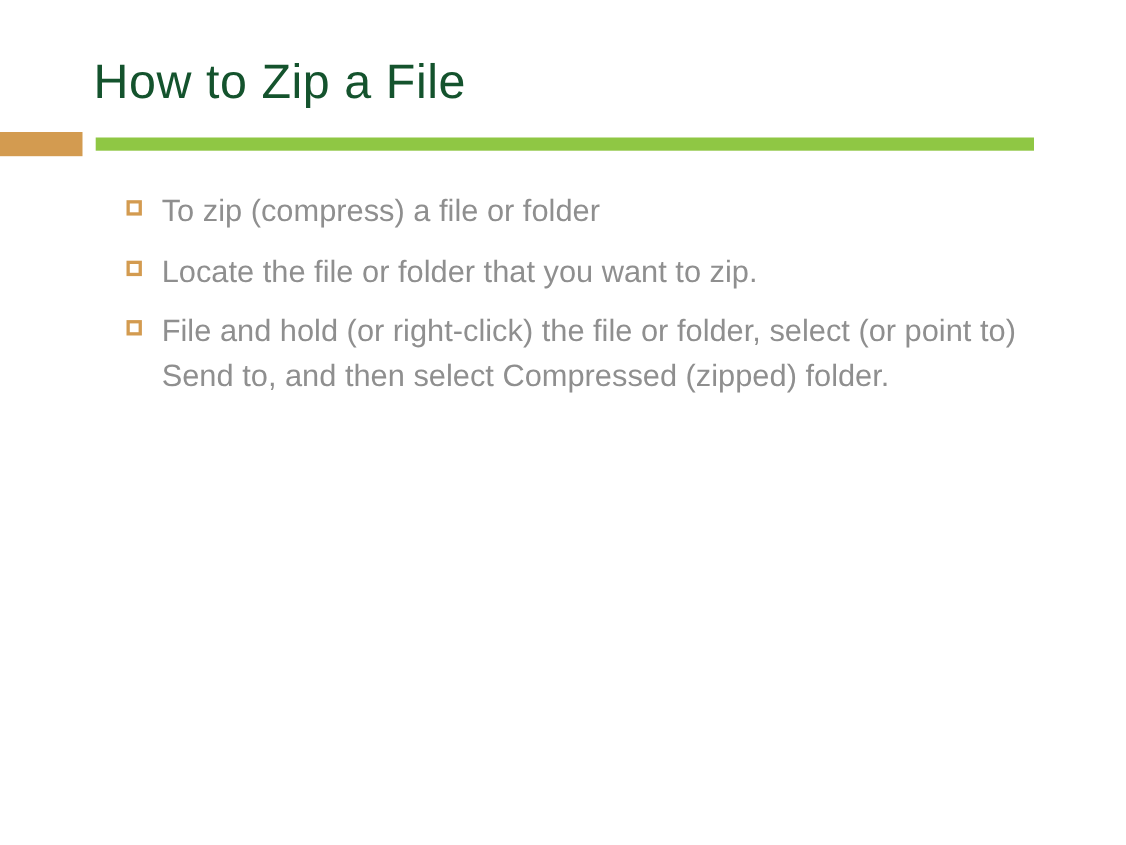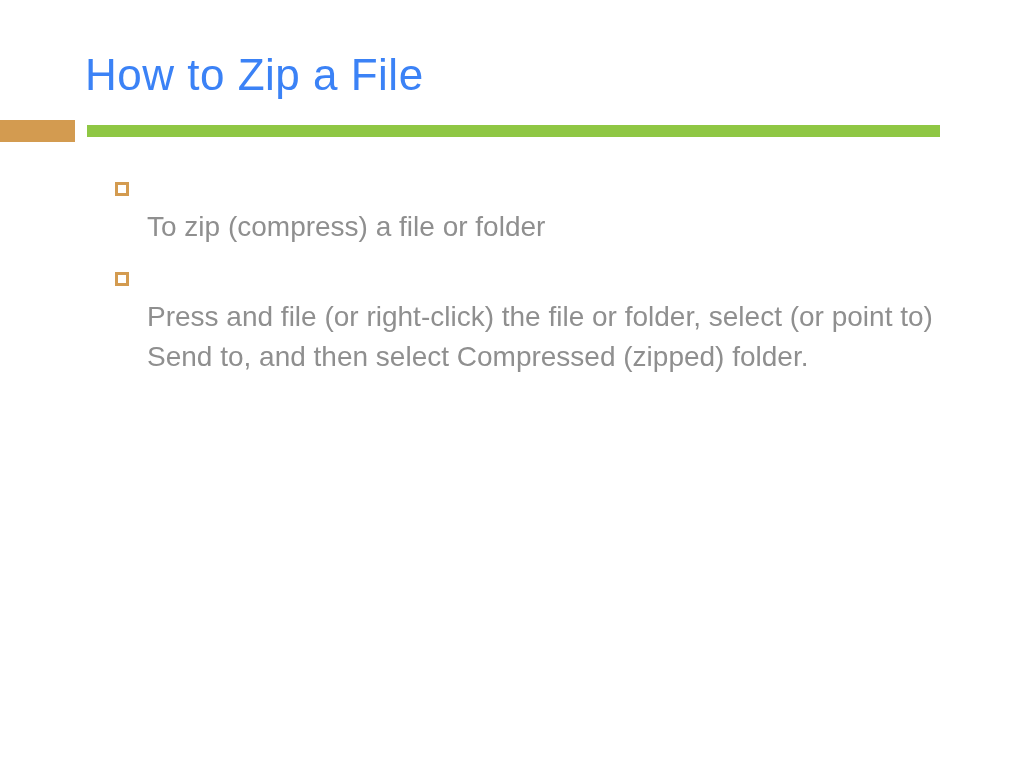--- a/index.html
+++ b/index.html
@@ -16,21 +16,21 @@
     }
     .slide {
       width: 100%;
       height: 100%;
       padding: 50px 85px 50px 0;
       position: relative;
     }
     .title {
       font-size: 44px;
       font-weight: normal;
-      color: #3b82f6;
+      color: #14532d;
       padding-left: 85px;
       margin-bottom: 20px;
       letter-spacing: 0.5px;
     }
     .divider-row {
       display: flex;
       align-items: center;
       margin-bottom: 30px;
       width: 940px;
     }
@@ -61,21 +61,20 @@
       height: 14px;
       border: 3px solid #d39b50;
       margin-top: 10px;
       margin-right: 18px;
     }
     .bullet-text {
       font-size: 28px;
       line-height: 1.45;
       color: #8f8f8f;
       font-weight: normal;
-      margin-top: 35px;
     }
   </style>
 </head>
 <body>
 
 <div class="slide">
   <h1 class="title">How to Zip a File</h1>
 
   <div class="divider-row">
     <div class="divider-orange"></div>
@@ -83,16 +82,20 @@
     <div class="divider-green"></div>
   </div>
 
   <div class="content">
     <div class="bullet-item">
       <div class="bullet-icon"></div>
       <div class="bullet-text">To zip (compress) a file or folder</div>
     </div>
     <div class="bullet-item">
       <div class="bullet-icon"></div>
-      <div class="bullet-text">Press and file (or right-click) the file or folder, select (or point to) Send to, and then select Compressed (zipped) folder.</div>
+      <div class="bullet-text">Locate the file or folder that you want to zip.</div>
+    </div>
+    <div class="bullet-item">
+      <div class="bullet-icon"></div>
+      <div class="bullet-text">File and hold (or right-click) the file or folder, select (or point to) Send to, and then select Compressed (zipped) folder.</div>
     </div>
   </div>
 </div>
 
 </body></html>

